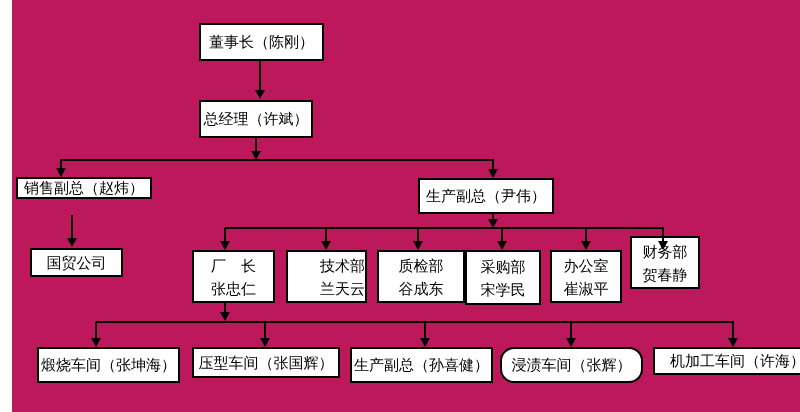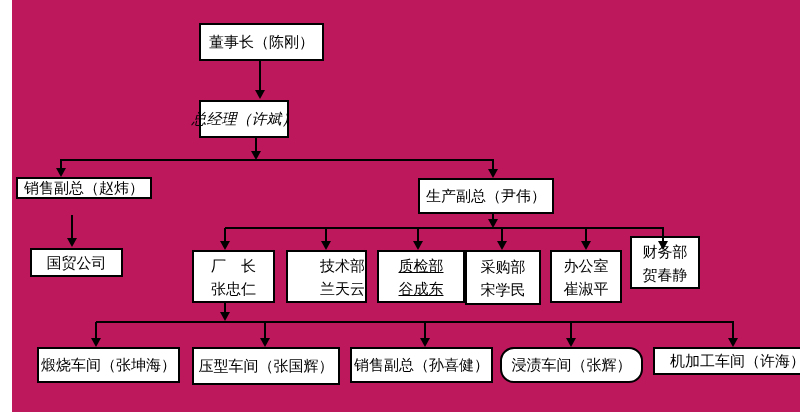--- a/index.html
+++ b/index.html
@@ -56,21 +56,21 @@
 </style>
 </head>
 <body>
 
 <div id="stage">
 
   <div class="node" style="left:187px; top:23px; width:125px; height:38px;">
     <span>董事长（陈刚）</span>
   </div>
 
-  <div class="node" style="left:187px; top:100px; width:90px; height:38px;font-style:italic;">
+  <div class="node" style="left:187px; top:100px; width:114px; height:38px;">
     <span>总经理（许斌）</span>
   </div>
 
   <div class="node" style="left:4px; top:177px; width:136px; height:22px;">
     <span>销售副总（赵炜）</span>
   </div>
   <div class="node" style="left:406px; top:178px; width:136px; height:36px;">
     <span>生产副总（尹伟）</span>
   </div>
 
@@ -79,45 +79,45 @@
   </div>
 
   <div class="node two" style="left:180px; top:250px; width:83px; height:53px;">
     <span>厂　长</span>
     <span>张忠仁</span>
   </div>
   <div class="node two" style="left:274px; top:250px; width:81px; height:53px;align-items:flex-end;">
     <span>技术部</span>
     <span>兰天云</span>
   </div>
-  <div class="node two" style="left:365px; top:250px; width:88px; height:53px;text-decoration:underline;">
+  <div class="node two" style="left:365px; top:250px; width:88px; height:53px;">
     <span>质检部</span>
     <span>谷成东</span>
   </div>
   <div class="node two" style="left:453px; top:250px; width:76px; height:55px;">
     <span>采购部</span>
     <span>宋学民</span>
   </div>
   <div class="node two" style="left:538px; top:250px; width:72px; height:53px;">
     <span>办公室</span>
     <span>崔淑平</span>
   </div>
   <div class="node two" style="left:618px; top:236px; width:70px; height:53px;">
     <span>财务部</span>
     <span>贺春静</span>
   </div>
 
   <div class="node" style="left:25px; top:347px; width:143px; height:36px;font-family:Liberation Serif, serif;">
     <span>煅烧车间（张坤海）</span>
   </div>
-  <div class="node" style="left:180px; top:347px; width:148px; height:38px;">
+  <div class="node" style="left:180px; top:347px; width:148px; height:31px;">
     <span>压型车间（张国辉）</span>
   </div>
   <div class="node" style="left:338px; top:347px; width:143px; height:36px;">
-    <span>销售副总（孙喜健）</span>
+    <span>生产副总（孙喜健）</span>
   </div>
   <div class="node" style="left:488px; top:347px; width:143px; height:36px;border-radius:14px;">
     <span>浸渍车间（张辉）</span>
   </div>
   <div class="node" style="left:641px; top:347px; width:154px; height:28px;justify-content:flex-end;">
     <span>机加工车间（许海）</span>
   </div>
 
   <div class="vline" style="left:247px; top:61px; height:30px;"></div>
   <div class="arrow" style="left:243px; top:90px;"></div>

